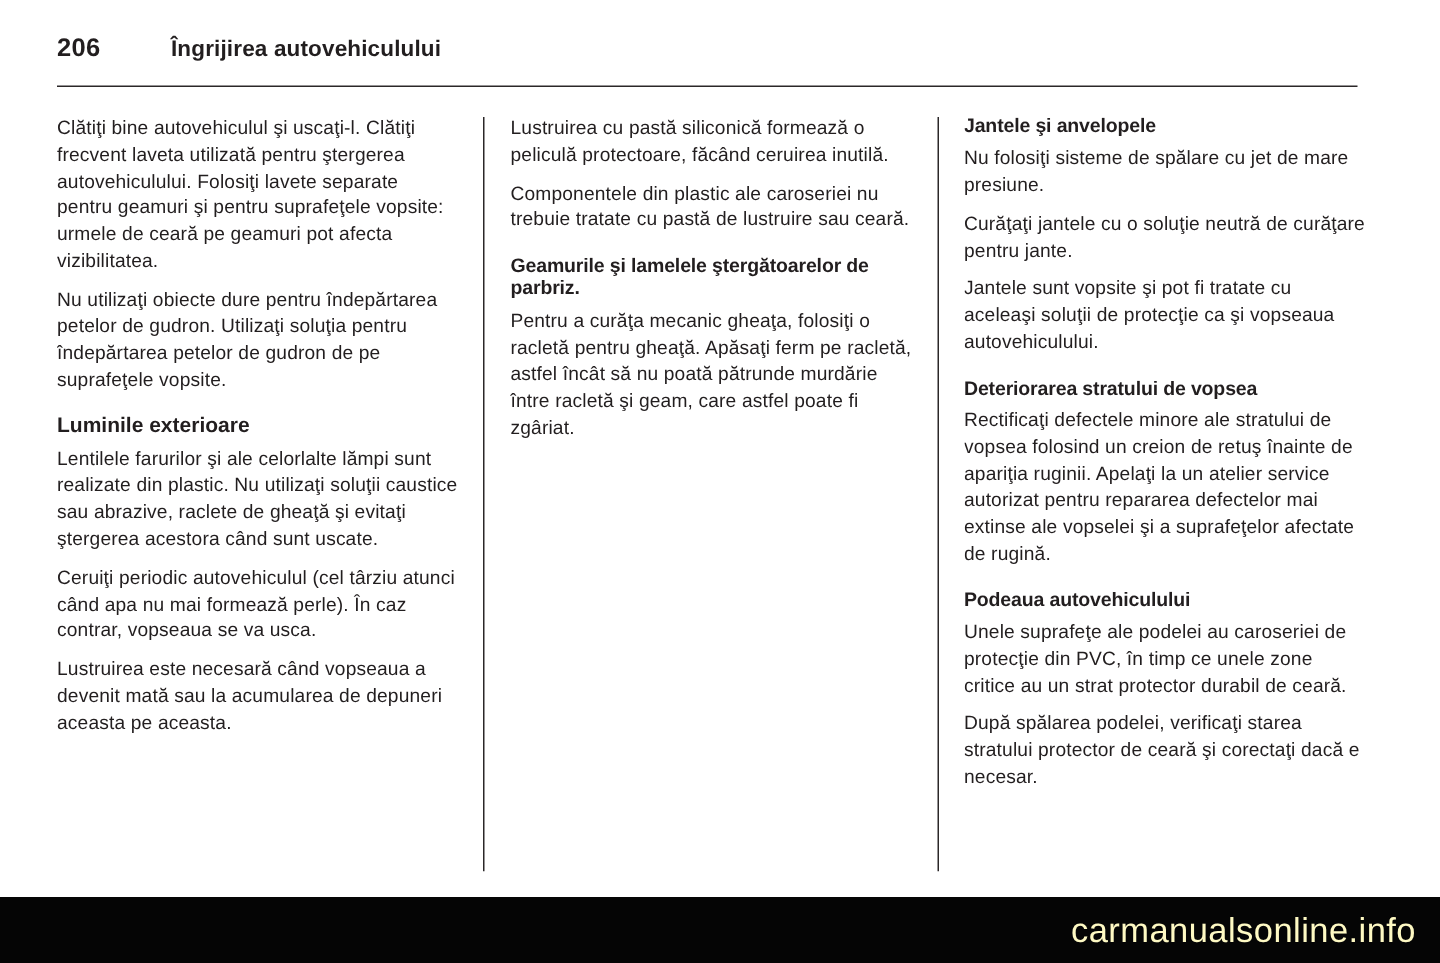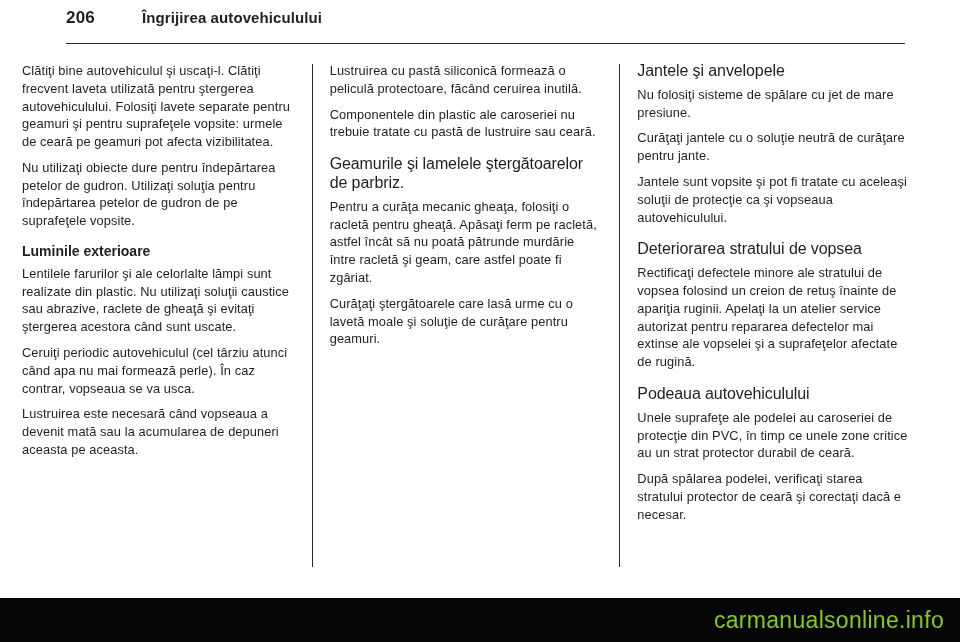--- a/index.html
+++ b/index.html
@@ -9,67 +9,67 @@
     font-family: "Liberation Sans", sans-serif;
     color: #221e1f;
     overflow: hidden;
   }
   .page {
     position: relative;
     width: 960px; height: 642px;
     background: #ffffff;
     overflow: hidden;
   }
-  .page-header { padding: 8px 55px 0 38px; margin-left: 28px; }
+  .page-header { padding: 22px 55px 0 38px; }
   .header-row { display: flex; align-items: baseline; }
   .page-number {
     font-size: 17px; font-weight: bold; letter-spacing: 0.2px;
   }
   .chapter-title {
     font-size: 15px; font-weight: bold; margin-left: 47px; letter-spacing: 0.1px;
   }
   .header-rule {
     height: 0; border: none; border-top: 1.7px solid #2b2728;
     margin: 15px 0 0 0;
   }
   .columns {
     display: flex;
-    margin: 18px 50px 0 22px;
+    margin: 18px 50px 0 38px;
     height: 505px;
     overflow: hidden;
   }
   .col { flex: 1 1 0; min-width: 0; overflow: hidden; }
   .col-divider {
     width: 1px; background: #2b2728; margin: 2px 17px 0 17px; flex: 0 0 1px;
   }
   .col p {
     font-size: 12.8px;
     line-height: 1.39;
     margin: 0 0 8px 0;
     letter-spacing: 0.1px;
   }
   .col h2 {
-    font-size: 16px; font-weight: normal;
+    font-size: 13px; font-weight: bold;
     margin: 14px 0 5px 0; line-height: 1.18;
     letter-spacing: -0.1px;
   }
   .col h3 {
     font-size: 14px; font-weight: bold;
     margin: 13px 0 5px 0; line-height: 1.2;
   }
   .col > :first-child { margin-top: 0; }
   .watermark-bar {
     position: absolute; left: 0; right: 0; bottom: 0;
     height: 44px;
     background: #050505;
     display: flex; align-items: center; justify-content: flex-end;
     padding-right: 16px;
   }
   .watermark {
-    color: #84cc16;
+    color: #fef9c3;
     font-size: 23px;
     letter-spacing: 0.3px;
   }
 </style>
 </head>
 <body>
 
 <div class="page">
 
   <header class="page-header">
@@ -88,21 +88,20 @@
         <p>Lentilele farurilor şi ale celorlalte lămpi sunt realizate din plastic. Nu utilizaţi soluţii caustice sau abrazive, raclete de gheaţă şi evitaţi ştergerea acestora când sunt uscate.</p>
         <p>Ceruiţi periodic autovehiculul (cel târziu atunci când apa nu mai formează perle). În caz contrar, vopseaua se va usca.</p>
         <p>Lustruirea este necesară când vopseaua a devenit mată sau la acumularea de depuneri aceasta pe aceasta.</p>
       </section>
     <div class="col-divider"></div>
     <section class="col">
         <p>Lustruirea cu pastă siliconică formează o peliculă protectoare, făcând ceruirea inutilă.</p>
         <p>Componentele din plastic ale caroseriei nu trebuie tratate cu pastă de lustruire sau ceară.</p>
         <h2>Geamurile şi lamelele ştergătoarelor de parbriz.</h2>
         <p>Pentru a curăţa mecanic gheaţa, folosiţi o racletă pentru gheaţă. Apăsaţi ferm pe racletă, astfel încât să nu poată pătrunde murdărie între racletă şi geam, care astfel poate fi zgâriat.</p>
-        <p>Curăţaţi ştergătoarele care lasă urme cu o lavetă moale şi soluţie de curăţare pentru geamuri.</p>
       </section>
     <div class="col-divider"></div>
     <section class="col">
         <h2>Jantele şi anvelopele</h2>
         <p>Nu folosiţi sisteme de spălare cu jet de mare presiune.</p>
         <p>Curăţaţi jantele cu o soluţie neutră de curăţare pentru jante.</p>
         <p>Jantele sunt vopsite şi pot fi tratate cu aceleaşi soluţii de protecţie ca şi vopseaua autovehiculului.</p>
         <h2>Deteriorarea stratului de vopsea</h2>
         <p>Rectificaţi defectele minore ale stratului de vopsea folosind un creion de retuş înainte de apariţia ruginii. Apelaţi la un atelier service autorizat pentru repararea defectelor mai extinse ale vopselei şi a suprafeţelor afectate de rugină.</p>
         <h2>Podeaua autovehiculului</h2>

